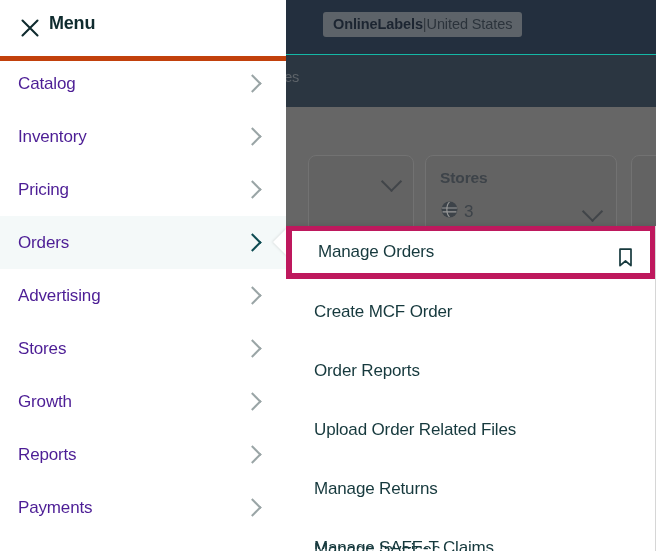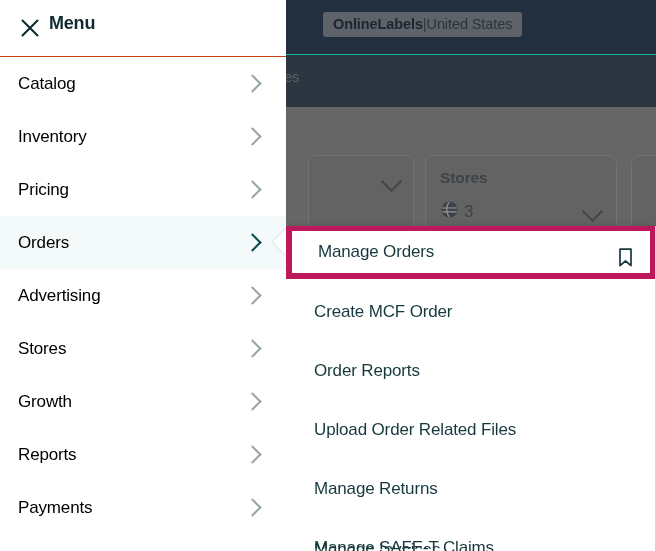--- a/index.html
+++ b/index.html
@@ -141,21 +141,21 @@
   #sidebar {
     position: absolute;
     left: 0; top: 0;
     width: 286px; height: 551px;
     background: #ffffff;
     z-index: 20;
   }
   #sidebar-header {
     position: relative;
     height: 56px;
-    border-bottom: 1px solid #c2410c;
+    border-bottom: 5px solid #c2410c;
   }
   #menu-close {
     position: absolute;
     left: 16px; top: 14px;
     width: 28px; height: 28px;
     cursor: pointer;
   }
   #menu-close svg { display: block; }
   #menu-title {
     position: absolute;
@@ -175,21 +175,21 @@
     position: relative;
     height: 53px;
     display: flex;
     align-items: center;
     padding: 0 0 0 18px;
     cursor: pointer;
     box-sizing: border-box;
   }
   .nav-item .nav-label {
     font-size: 17px;
-    color: #000000;
+    color: #4c1d95;
     letter-spacing: -0.15px;
   }
   .nav-item .nav-arrow {
     position: absolute;
     right: 27px;
     top: 20px;
   }
   .arrow-glyph {
     display: block;
     width: 11px; height: 11px;

